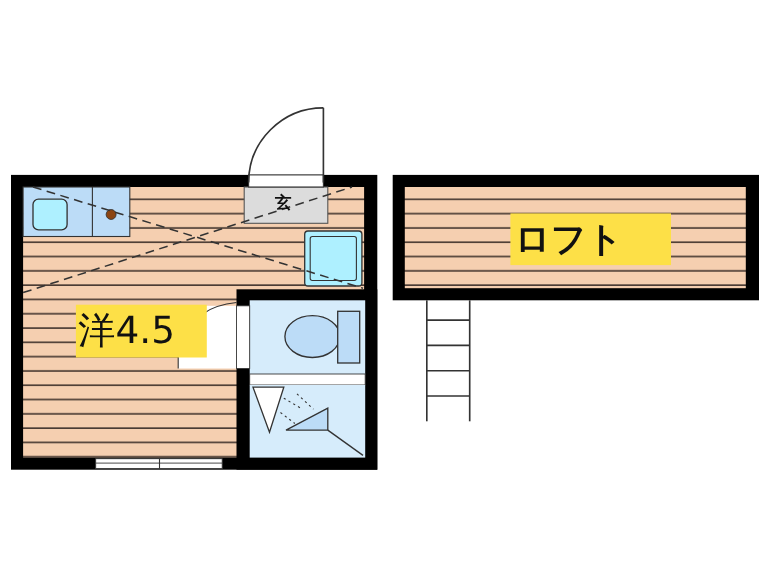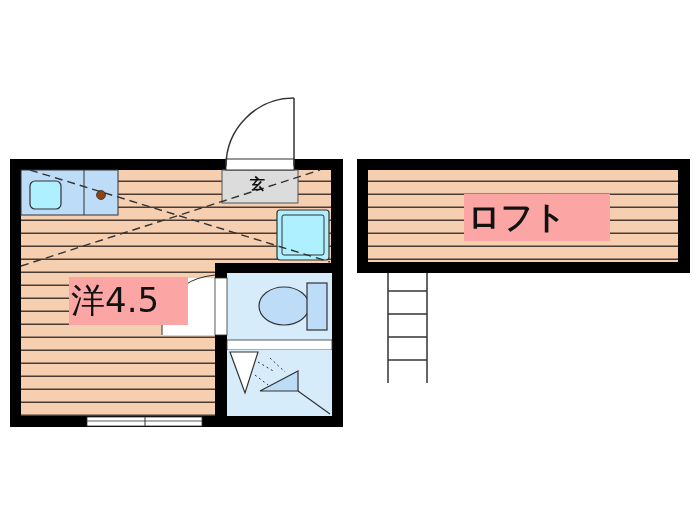--- a/index.html
+++ b/index.html
@@ -1,18 +1,18 @@
 <!DOCTYPE html>
 <html><head>
   <meta charset="utf-8">
   <style>
     html, body { margin: 0; padding: 0; background: #ffffff; }
     body { width: 700px; height: 525px; position: relative; overflow: hidden; font-family: "DejaVu Sans", sans-serif; }
     svg { position: absolute; left: 0; top: 0; }
-    .label { position: absolute; background: #fca5a5; color: #111; display: flex; align-items: center; }
+    .label { position: absolute; background: #fde047; color: #111; display: flex; align-items: center; }
   </style>
 </head>
 <body>
 
 <svg width="700" height="525" viewBox="0 0 700 525">
   <defs>
     <pattern id="wood" x="0" y="0" width="10" height="13" patternUnits="userSpaceOnUse">
       <rect width="10" height="13" fill="#f5cfb0"></rect>
       <rect y="11.5" width="10" height="1.5" fill="#4a3b33"></rect>
     </pattern>

